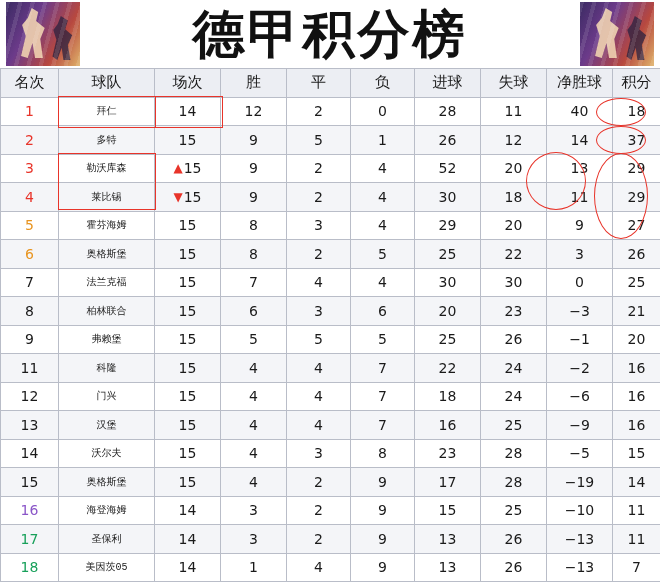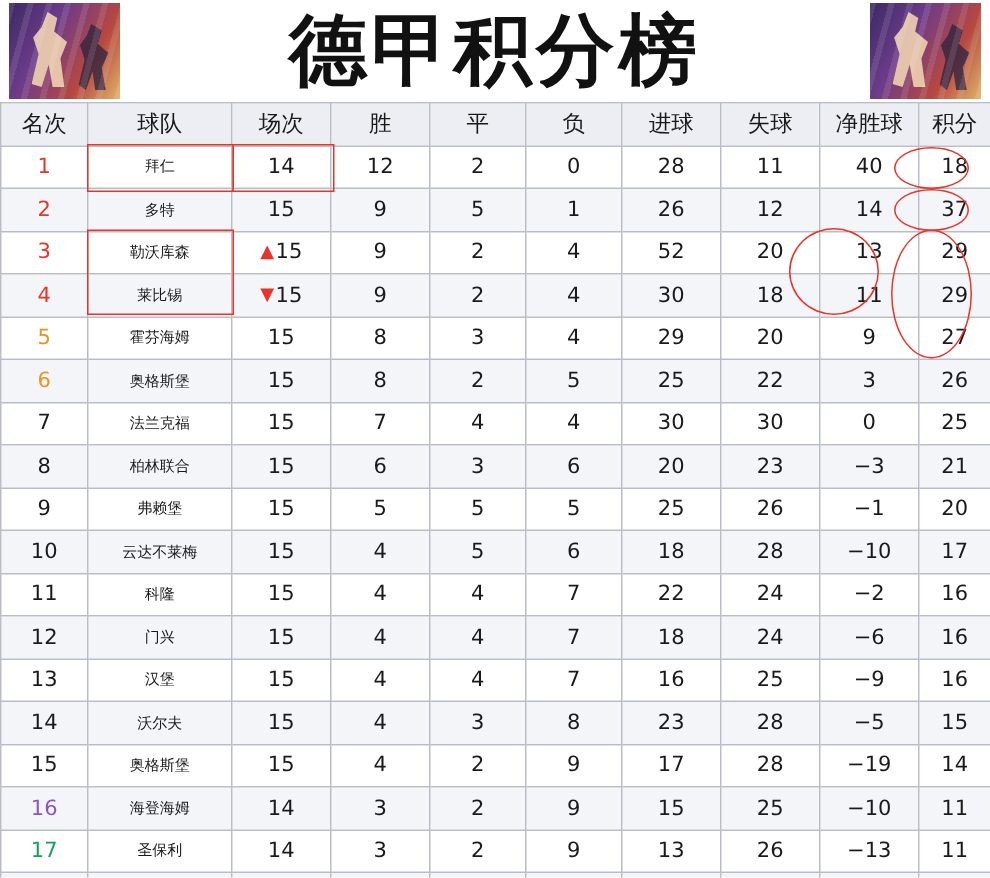--- a/index.html
+++ b/index.html
@@ -282,32 +282,20 @@
           <td class="num">15</td>
           <td class="num">5</td>
           <td class="num">5</td>
           <td class="num">5</td>
           <td class="num">25</td>
           <td class="num">26</td>
           <td class="num">−1</td>
           <td class="num">20</td>
         </tr>
         <tr>
-          <td class="rank" style="color: rgb(26, 26, 26);">10</td>
-          <td class="team">云达不莱梅</td>
-          <td class="num">15</td>
-          <td class="num">4</td>
-          <td class="num">5</td>
-          <td class="num">6</td>
-          <td class="num">18</td>
-          <td class="num">28</td>
-          <td class="num">−10</td>
-          <td class="num">17</td>
-        </tr>
-        <tr>
           <td class="rank" style="color: rgb(26, 26, 26);">11</td>
           <td class="team">科隆</td>
           <td class="num">15</td>
           <td class="num">4</td>
           <td class="num">4</td>
           <td class="num">7</td>
           <td class="num">22</td>
           <td class="num">24</td>
           <td class="num">−2</td>
           <td class="num">16</td>

